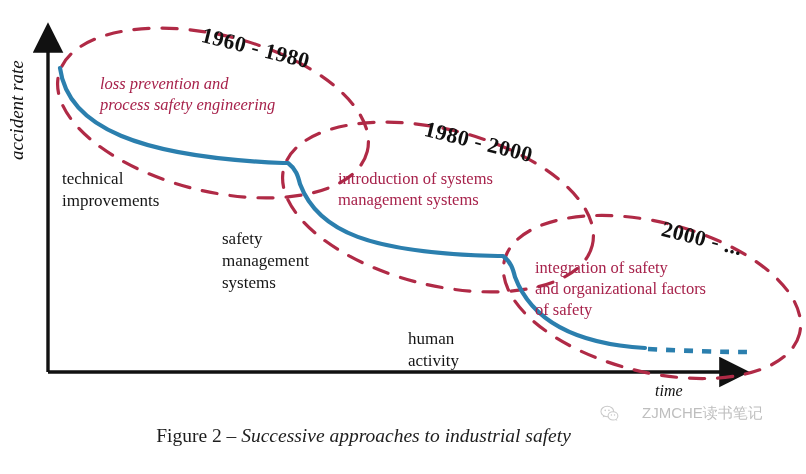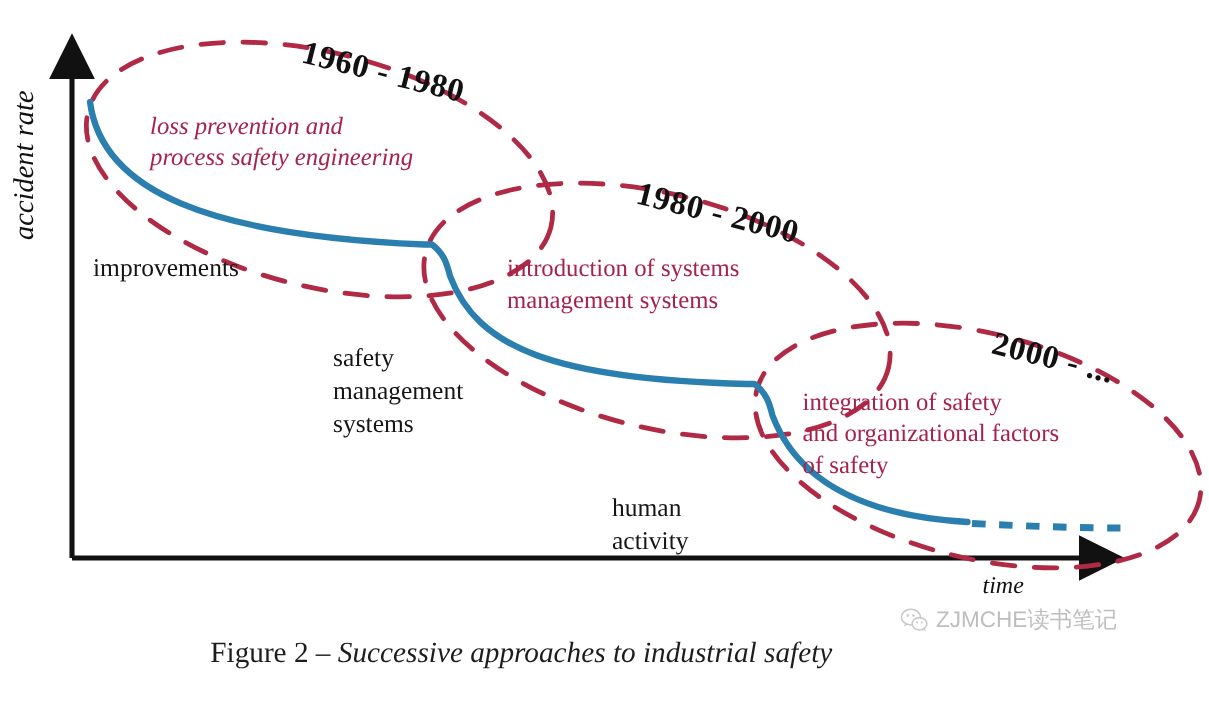--- a/index.html
+++ b/index.html
@@ -26,27 +26,27 @@
   #era3{left:665px;top:216px;transform:rotate(14deg);transform-origin:left top;}
 
   #cap1{left:100px;top:73px;font-style:italic;}
   #cap2{left:338px;top:168px;}
   #cap3{left:535px;top:257px;}
 
   #ann1{left:62px;top:168px;}
   #ann2{left:222px;top:228px;}
   #ann3{left:408px;top:328px;}
 
-  #caption{position:absolute;left:0;top:425px;width:695px;text-align:center;
+  #caption{position:absolute;left:16px;top:425px;width:695px;text-align:center;
            font-size:19.5px;color:#1d1d1d;}
   #caption .figno{font-style:normal;}
   #caption .capitalic{font-style:italic;}
 
   #watermark{position:absolute;left:600px;top:404px;display:flex;
-             align-items:center;gap:5px;color:#b9b9b9;
+             align-items:center;gap:23px;color:#b9b9b9;
              font-family:"Liberation Sans",sans-serif;font-size:15px;
              opacity:.92;}
   #watermark .wxicon{display:inline-block;width:19px;height:19px;}
 </style>
 </head>
 <body>
 
 <div id="fig">
 
   <svg class="layer" viewBox="0 0 806 474">
@@ -95,20 +95,21 @@
     <div>introduction of systems</div>
     <div>management systems</div>
   </div>
   <div class="redtext" id="cap3">
     <div>integration of safety</div>
     <div>and organizational factors</div>
     <div>of safety</div>
   </div>
 
   <div class="blacktext" id="ann1">
+    <div>technical</div>
     <div>improvements</div>
   </div>
   <div class="blacktext" id="ann2">
     <div>safety</div>
     <div>management</div>
     <div>systems</div>
   </div>
   <div class="blacktext" id="ann3">
     <div>human</div>
     <div>activity</div>

